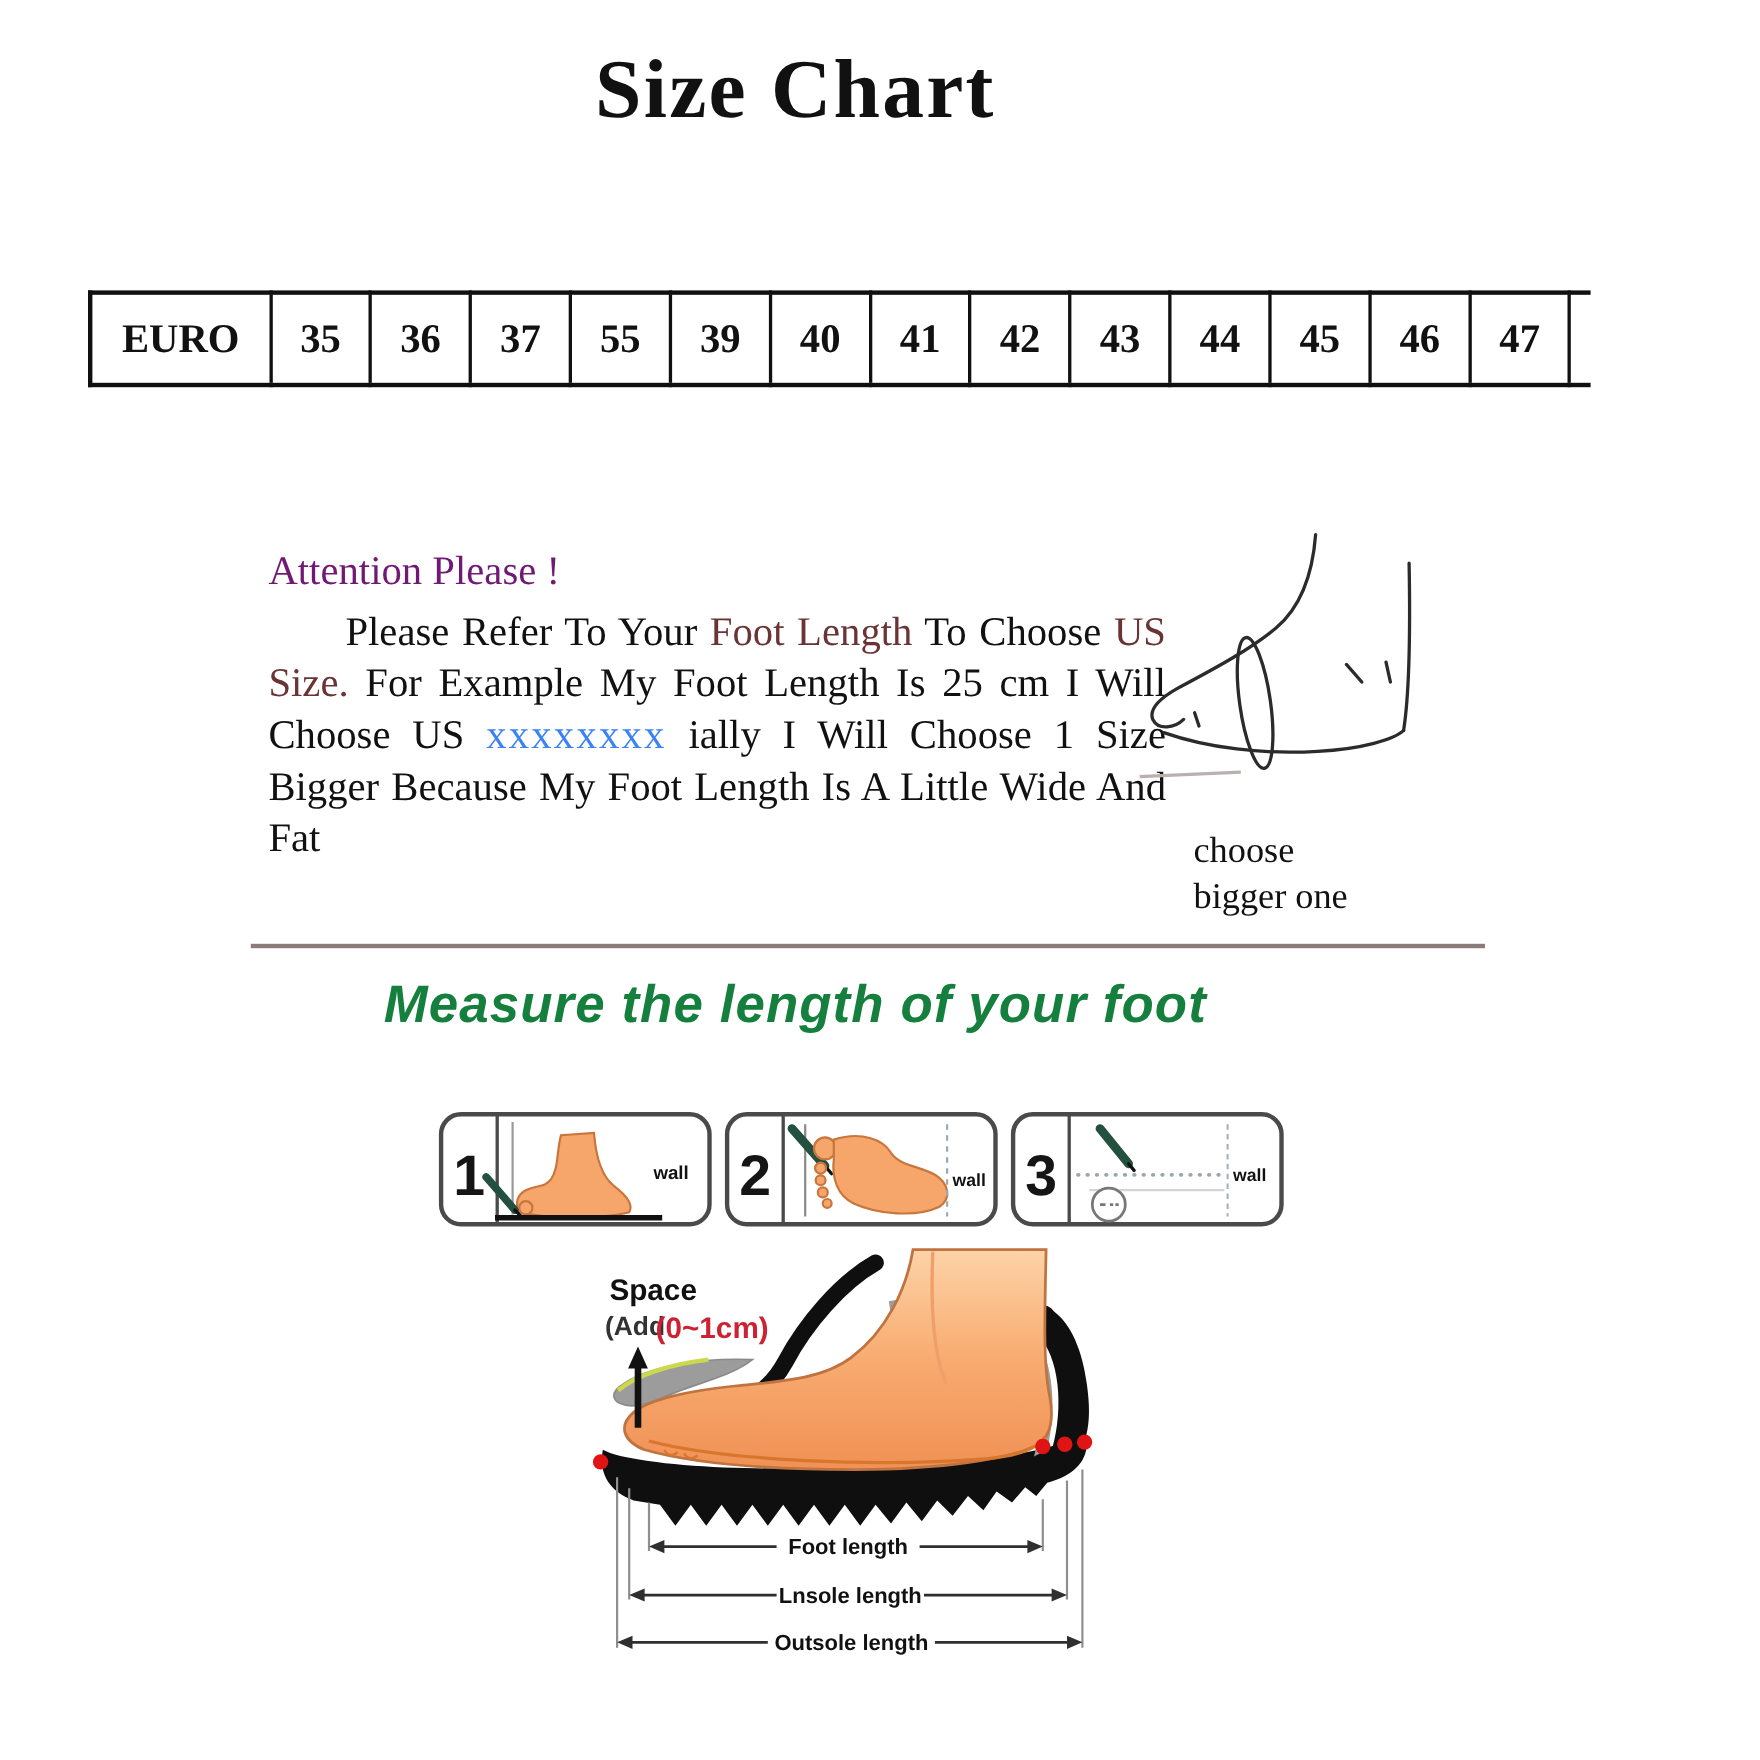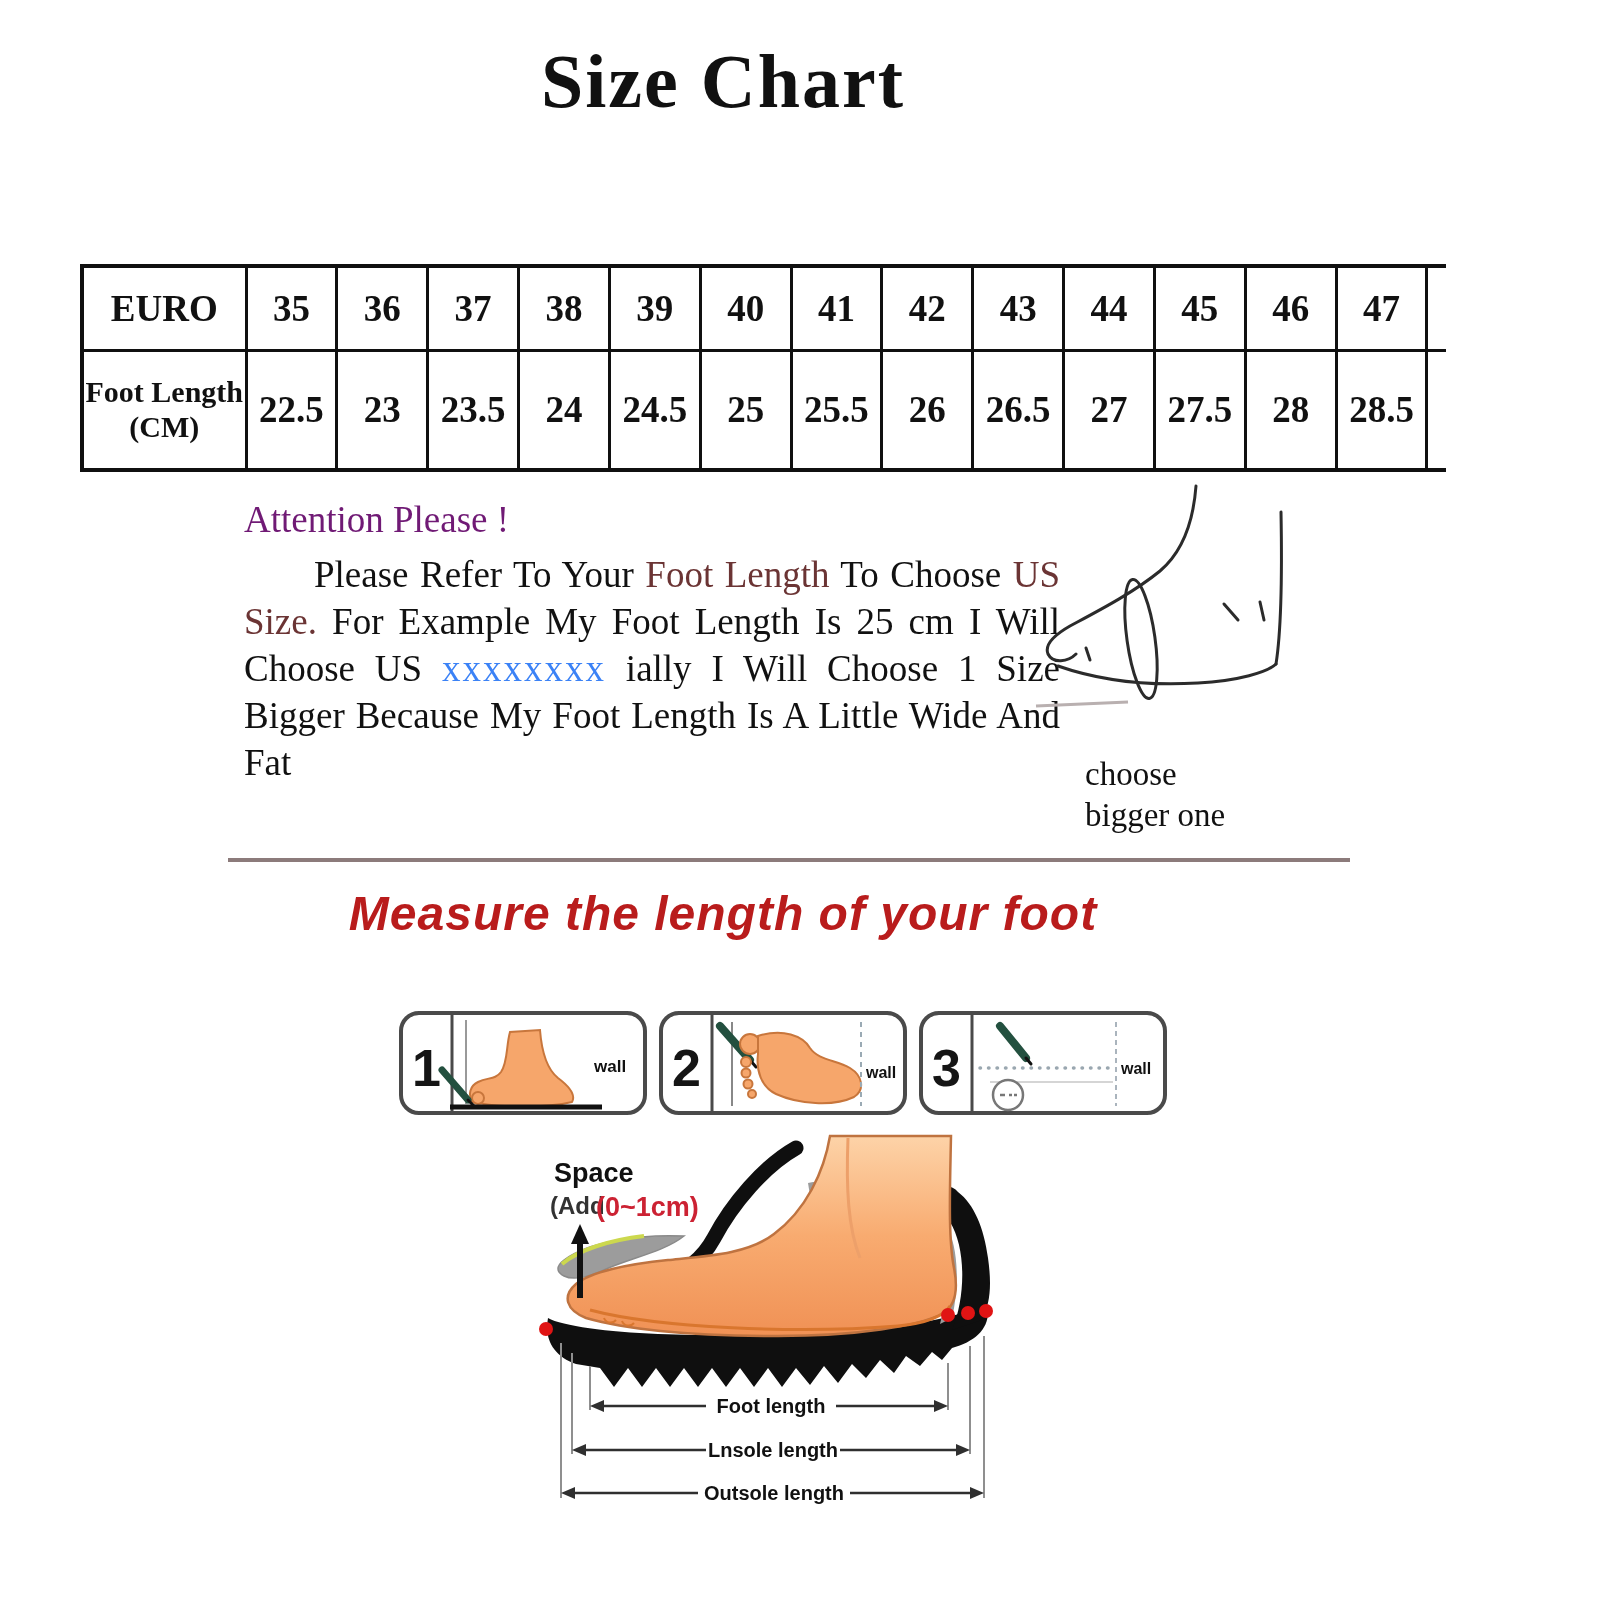--- a/index.html
+++ b/index.html
@@ -18,21 +18,21 @@
   .attention{position:absolute;left:244px;top:498px;width:816px;}
   .att-head{font-size:37px;color:#701a75;margin:0 0 10px 0;font-weight:normal;}
   .att-body{font-size:37px;line-height:47px;text-align:justify;text-indent:70px;margin:0;}
   .c-maroon{color:#6b3434;}
   .c-redx{color:#3b82f6;letter-spacing:2px;}
 
   .foot-sketch{position:absolute;left:1028px;top:476px;}
   .choose-bigger{position:absolute;left:1085px;top:754px;width:220px;text-align:left;font-size:33px;line-height:41px;}
   .divider{position:absolute;left:228px;top:858px;width:1122px;height:4px;background:#8c7b7b;}
 
-  .measure-heading{position:absolute;left:0;right:0;top:886px;text-align:center;font-family:"Liberation Sans",sans-serif;font-style:italic;font-weight:bold;font-size:48px;color:#b91c1c;letter-spacing:1px;}
+  .measure-heading{position:absolute;left:0;right:0;top:886px;text-align:center;font-family:"Liberation Sans",sans-serif;font-style:italic;font-weight:bold;font-size:48px;color:#15803d;letter-spacing:1px;}
 
   .panels{position:absolute;left:398px;top:1010px;display:flex;gap:10px;}
   .big-diagram{position:absolute;left:538px;top:1128px;}
   .caption{position:absolute;left:0;right:0;top:1520px;text-align:center;font-size:43px;font-weight:bold;}
 
   svg text{font-family:"Liberation Sans",sans-serif;}
 </style>
 </head>
 <body>
 
@@ -58,48 +58,31 @@
         <col>
         <col>
         <col>
       </colgroup>
     <tbody>
         <tr class="r1">
       <th>EURO</th>
       <td>35</td>
       <td>36</td>
       <td>37</td>
-      <td>38</td>
+      <td>55</td>
       <td>39</td>
       <td>40</td>
       <td>41</td>
       <td>42</td>
       <td>43</td>
       <td>44</td>
       <td>45</td>
       <td>46</td>
       <td>47</td>
       <td>48</td>
-    </tr>
-    <tr class="r2">
-      <th class="foot">Foot Length (CM)</th>
-      <td>22.5</td>
-      <td>23</td>
-      <td>23.5</td>
-      <td>24</td>
-      <td>24.5</td>
-      <td>25</td>
-      <td>25.5</td>
-      <td>26</td>
-      <td>26.5</td>
-      <td>27</td>
-      <td>27.5</td>
-      <td>28</td>
-      <td>28.5</td>
-      <td>29</td>
     </tr>
   </tbody>
     </table>
 
   <div class="attention">
     <div class="att-head">Attention Please !</div>
     <p class="att-body"><span>Please Refer To Your </span><span class="c-maroon">Foot Length</span><span> To Choose </span><span class="c-maroon">US Size.</span><span> For Example My Foot Length Is 25 cm I Will Choose US </span><span class="c-redx">xxxxxxxx</span><span> ially I Will Choose 1 Size Bigger Because My Foot Length Is A Little Wide And Fat</span></p>
   </div>
 
   <svg class="foot-sketch" width="270" height="250" viewBox="0 0 270 250">

